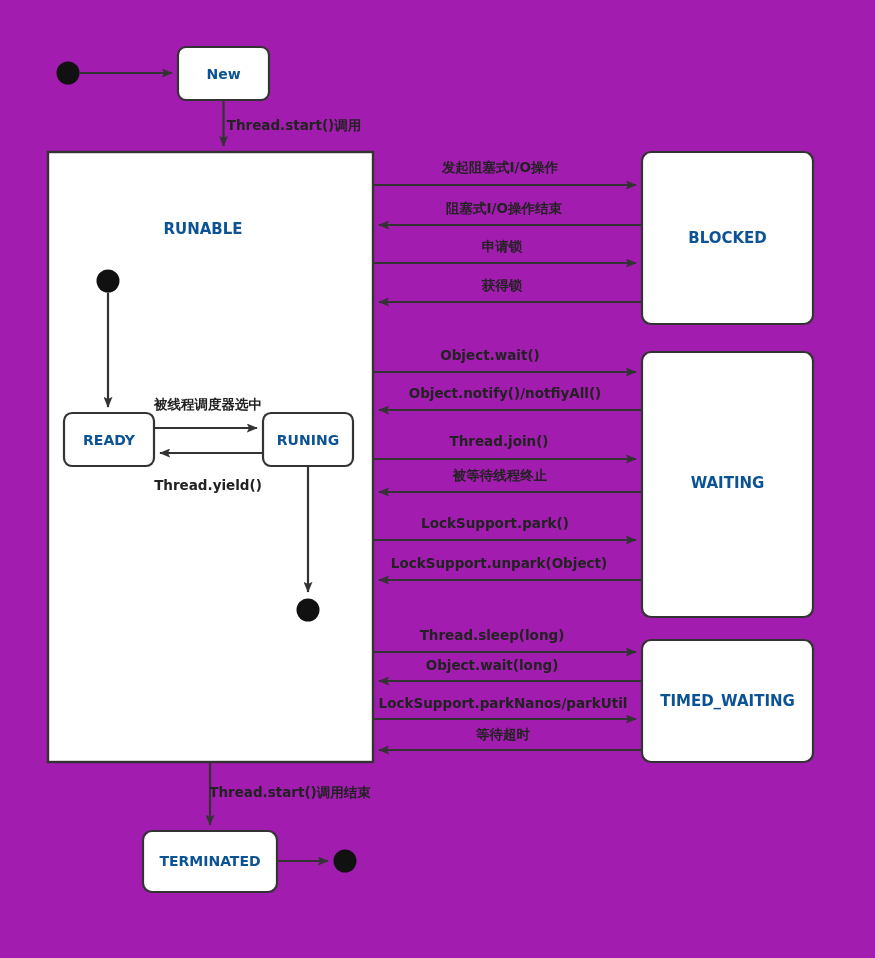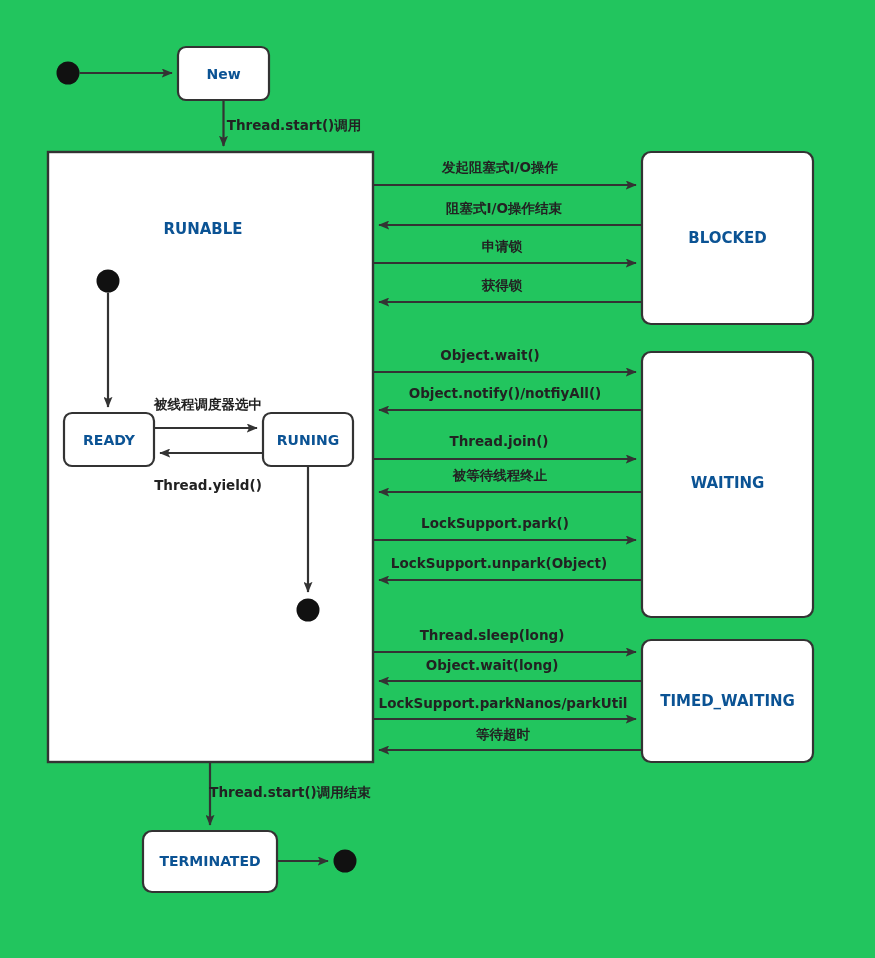--- a/index.html
+++ b/index.html
@@ -7,21 +7,21 @@
     padding: 0;
     background: #ffffff;
   }
   body {
     font-family: "DejaVu Sans", "Liberation Sans", sans-serif;
   }
   #canvas {
     position: relative;
     width: 875px;
     height: 958px;
-    background: #22c55e;
+    background: #a21caf;
     overflow: hidden;
   }
   svg#diagram {
     position: absolute;
     left: 0;
     top: 0;
     width: 875px;
     height: 958px;
   }
   .state-box {

